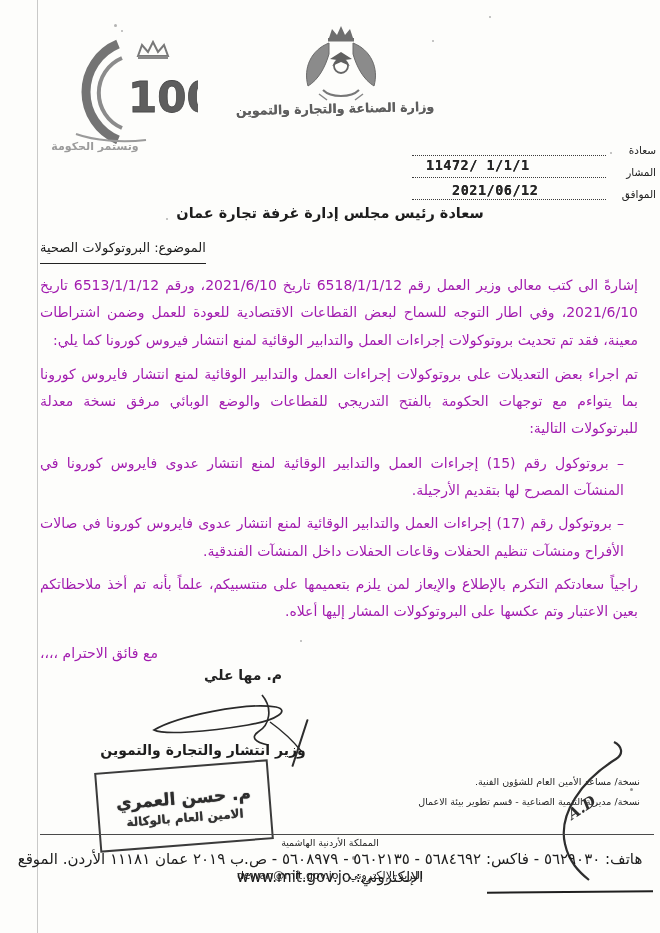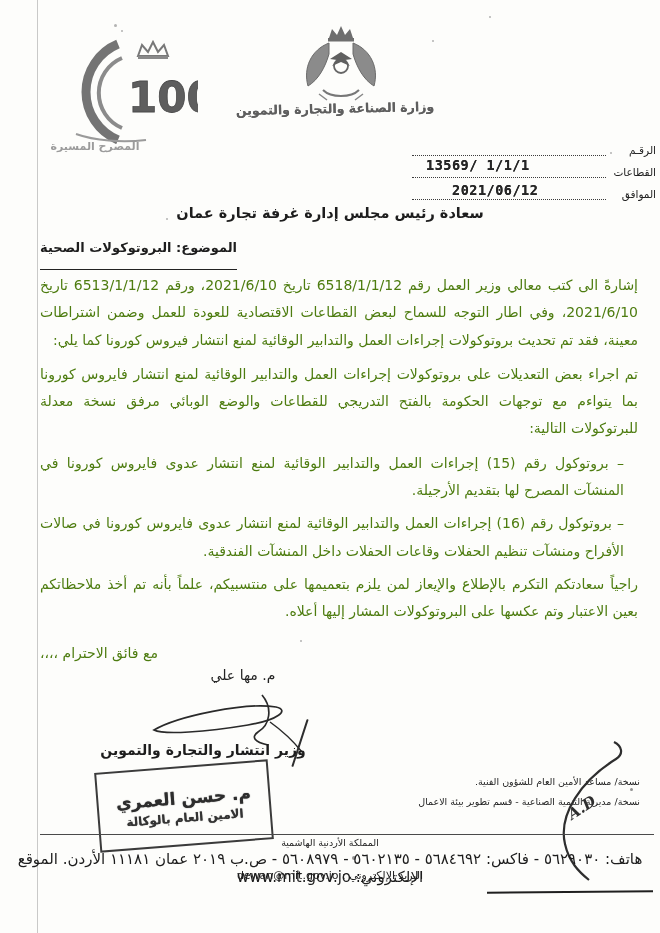--- a/index.html
+++ b/index.html
@@ -24,31 +24,31 @@
   .ref-row { display:flex; align-items:flex-end; height:22px; }
   .ref-label { width:46px; font-size:10.5px; color:#222; text-align:right; padding-left:4px; }
   .ref-dots  { flex:1; border-bottom:1.5px dotted #3c3c3c; height:15px; position:relative; }
   .ref-value { position:absolute; left:14px; bottom:-2px; direction:ltr;
                font-family:"DejaVu Sans Mono", monospace; font-weight:bold;
                font-size:13.5px; color:#262626; letter-spacing:.5px; white-space:nowrap;
                text-shadow:0 0 .5px #333; }
   
   .addressee { position:absolute; top:205px; left:0; width:100%; text-align:center;
                font-size:14.5px; font-weight:bold; direction:rtl; }
-  .subject   { position:absolute; top:240px; left:40px; font-size:13px; font-weight:bold;
-               direction:rtl; border-bottom:1.2px solid #222; padding-bottom:14px; }
+  .subject   { position:absolute; top:240px; left:40px; font-size:13px; font-weight:normal;
+               direction:rtl; border-bottom:1.2px solid #222; padding-bottom:8px; }
   
   .body-text { position:absolute; top:272px; left:40px; right:22px; direction:rtl;
-               text-align:justify; font-size:14px; line-height:1.95; color:#4d7c0f; }
+               text-align:justify; font-size:14px; line-height:1.95; color:#a21caf; }
   .body-text p { margin:0 0 7px 0; }
   .body-text p.bullet { padding-right:14px; margin-bottom:6px; }
   .closing { margin-top:14px; text-align:left; }
   
   .signer-name { position:absolute; top:667px; left:168px; width:150px; text-align:center;
-                 font-size:14px; direction:rtl; color:#222; }
+                 font-size:14px; direction:rtl; color:#222;font-weight:bold; }
   .sig-svg  { position:absolute; top:692px; left:146px; width:160px; height:62px; }
   .signer-title { position:absolute; top:742px; left:96px; width:214px; text-align:center;
                   font-size:14px; font-weight:bold; direction:rtl; }
   .slash-mark { position:absolute; left:299px; top:718px; width:2px; height:50px;
                 background:#2e2e2e; transform:rotate(18deg); border-radius:2px; }
   .stamp { position:absolute; left:97px; top:766px; width:170px; height:76px;
            border:2px solid #3b3b3b; transform:rotate(-4.5deg);
            display:flex; flex-direction:column; justify-content:center; align-items:center;
            background:rgba(255,255,255,.0); }
   .stamp-name  { font-size:17px; font-weight:bold; color:#2d2d2d; letter-spacing:1px;
@@ -87,62 +87,62 @@
   <div class="speck" style="left:630px;top:788px;width:3px;height:3px;opacity:.8;"></div>
 
   <svg class="logo100" viewBox="0 0 152 108">
     <path d="M92 20 l4 -11 6 7 5 -10 5 10 6 -7 4 11 z" fill="none" stroke="#787878" stroke-width="2"></path>
     <rect x="92" y="20" width="30" height="3" fill="#8a8a8a"></rect>
     <path d="M72 8 A52 52 0 0 0 72 104" fill="none" stroke="#747474" stroke-width="9"></path>
     <path d="M76 22 A38 38 0 0 0 76 92" fill="none" stroke="#8b8b8b" stroke-width="4"></path>
     <text x="82" y="76" font-family="DejaVu Sans, sans-serif" font-size="42" font-weight="bold" fill="#5e5e5e" stroke="#4a4a4a" stroke-width=".8">100</text>
     <path d="M30 98 A70 26 0 0 0 100 104" fill="none" stroke="#9a9a9a" stroke-width="2"></path>
   </svg>
-  <div class="slogan">المصرح المسيرة</div>
+  <div class="slogan">وتستمر الحكومة</div>
 
   <svg class="emblem" viewBox="0 0 96 84">
     <path d="M36 14 l3 -9 5 6 4 -9 4 9 5 -6 3 9 z" fill="#6e6e6e"></path>
     <rect x="35" y="14" width="26" height="3.5" fill="#6e6e6e"></rect>
     <circle cx="48" cy="9" r="1.6" fill="#6e6e6e"></circle>
     <path d="M36 19 C 18 26 10 44 15 62 C 25 56 32 44 36 30 Z" fill="#8b8b8b" stroke="#6a6a6a" stroke-width="1"></path>
     <path d="M60 19 C 78 26 86 44 81 62 C 71 56 64 44 60 30 Z" fill="#8b8b8b" stroke="#6a6a6a" stroke-width="1"></path>
     <circle cx="48" cy="42" r="7" fill="none" stroke="#666" stroke-width="1.8"></circle>
     <path d="M48 28 l-11 7 7 1 -5 6 9 -4 9 4 -5 -6 7 -1 z" fill="#5f5f5f"></path>
     <path d="M30 66 C 38 74 58 74 66 66" fill="none" stroke="#777" stroke-width="2"></path>
     <path d="M26 70 l8 6 M70 70 l-8 6" stroke="#888" stroke-width="1.5"></path>
   </svg>
   <div class="ministry-name">وزارة الصناعة والتجارة والتموين</div>
 
   <div class="refs">
     <div class="ref-row">
-      <span class="ref-label">الرقـم</span>
+      <span class="ref-label">سعادة</span>
       <span class="ref-dots"></span>
     </div>
     <div class="ref-row">
-      <span class="ref-label">القطاعات</span>
+      <span class="ref-label">المشار</span>
       <span class="ref-dots">
-        <span class="ref-value" style="transform:translateY(-6px);">13569/ 1/1/1</span>
+        <span class="ref-value" style="transform:translateY(-6px);">11472/ 1/1/1</span>
       </span>
     </div>
     <div class="ref-row">
       <span class="ref-label">الموافق</span>
       <span class="ref-dots">
         <span class="ref-value" style="transform:translateY(-3px);margin-left:26px;">2021/06/12</span>
       </span>
     </div>
   </div>
 
   <div class="addressee">سعادة رئيس مجلس إدارة غرفة تجارة عمان</div>
   <div class="subject">الموضوع: البروتوكولات الصحية</div>
 
   <div class="body-text">
     <p>إشارةً الى كتب معالي وزير العمل رقم 6518/1/1/12 تاريخ 2021/6/10، ورقم 6513/1/1/12 تاريخ 2021/6/10، وفي اطار التوجه للسماح لبعض القطاعات الاقتصادية للعودة للعمل وضمن اشتراطات معينة، فقد تم تحديث بروتوكولات إجراءات العمل والتدابير الوقائية لمنع انتشار فيروس كورونا كما يلي:</p>
     <p>تم اجراء بعض التعديلات على بروتوكولات إجراءات العمل والتدابير الوقائية لمنع انتشار فايروس كورونا بما يتواءم مع توجهات الحكومة بالفتح التدريجي للقطاعات والوضع الوبائي مرفق نسخة معدلة للبرتوكولات التالية:</p>
     <p class="bullet">– بروتوكول رقم (15) إجراءات العمل والتدابير الوقائية لمنع انتشار عدوى فايروس كورونا في المنشآت المصرح لها بتقديم الأرجيلة.</p>
-    <p class="bullet">– بروتوكول رقم (16) إجراءات العمل والتدابير الوقائية لمنع انتشار عدوى فايروس كورونا في صالات الأفراح ومنشآت تنظيم الحفلات وقاعات الحفلات داخل المنشآت الفندقية.</p>
+    <p class="bullet">– بروتوكول رقم (17) إجراءات العمل والتدابير الوقائية لمنع انتشار عدوى فايروس كورونا في صالات الأفراح ومنشآت تنظيم الحفلات وقاعات الحفلات داخل المنشآت الفندقية.</p>
     <p>راجياً سعادتكم التكرم بالإطلاع والإيعاز لمن يلزم بتعميمها على منتسبيكم، علماً بأنه تم أخذ ملاحظاتكم بعين الاعتبار وتم عكسها على البروتوكولات المشار إليها أعلاه.</p>
     <div class="closing">مع فائق الاحترام ،،،،</div>
   </div>
 
   <div class="signer-name">م. مها علي</div>
   <svg class="sig-svg" viewBox="0 0 160 62">
     <path d="M8 38 C 32 24 100 10 130 15 C 144 18 132 28 102 33 C 60 40 18 43 8 38 Z" fill="none" stroke="#2a2a2a" stroke-width="1.7"></path>
     <path d="M116 3 C 127 16 124 33 112 40 C 105 45 108 50 122 53" fill="none" stroke="#2a2a2a" stroke-width="1.7"></path>
     <path d="M124 30 C 138 40 148 50 156 60" fill="none" stroke="#2a2a2a" stroke-width="1.5"></path>
   </svg>

